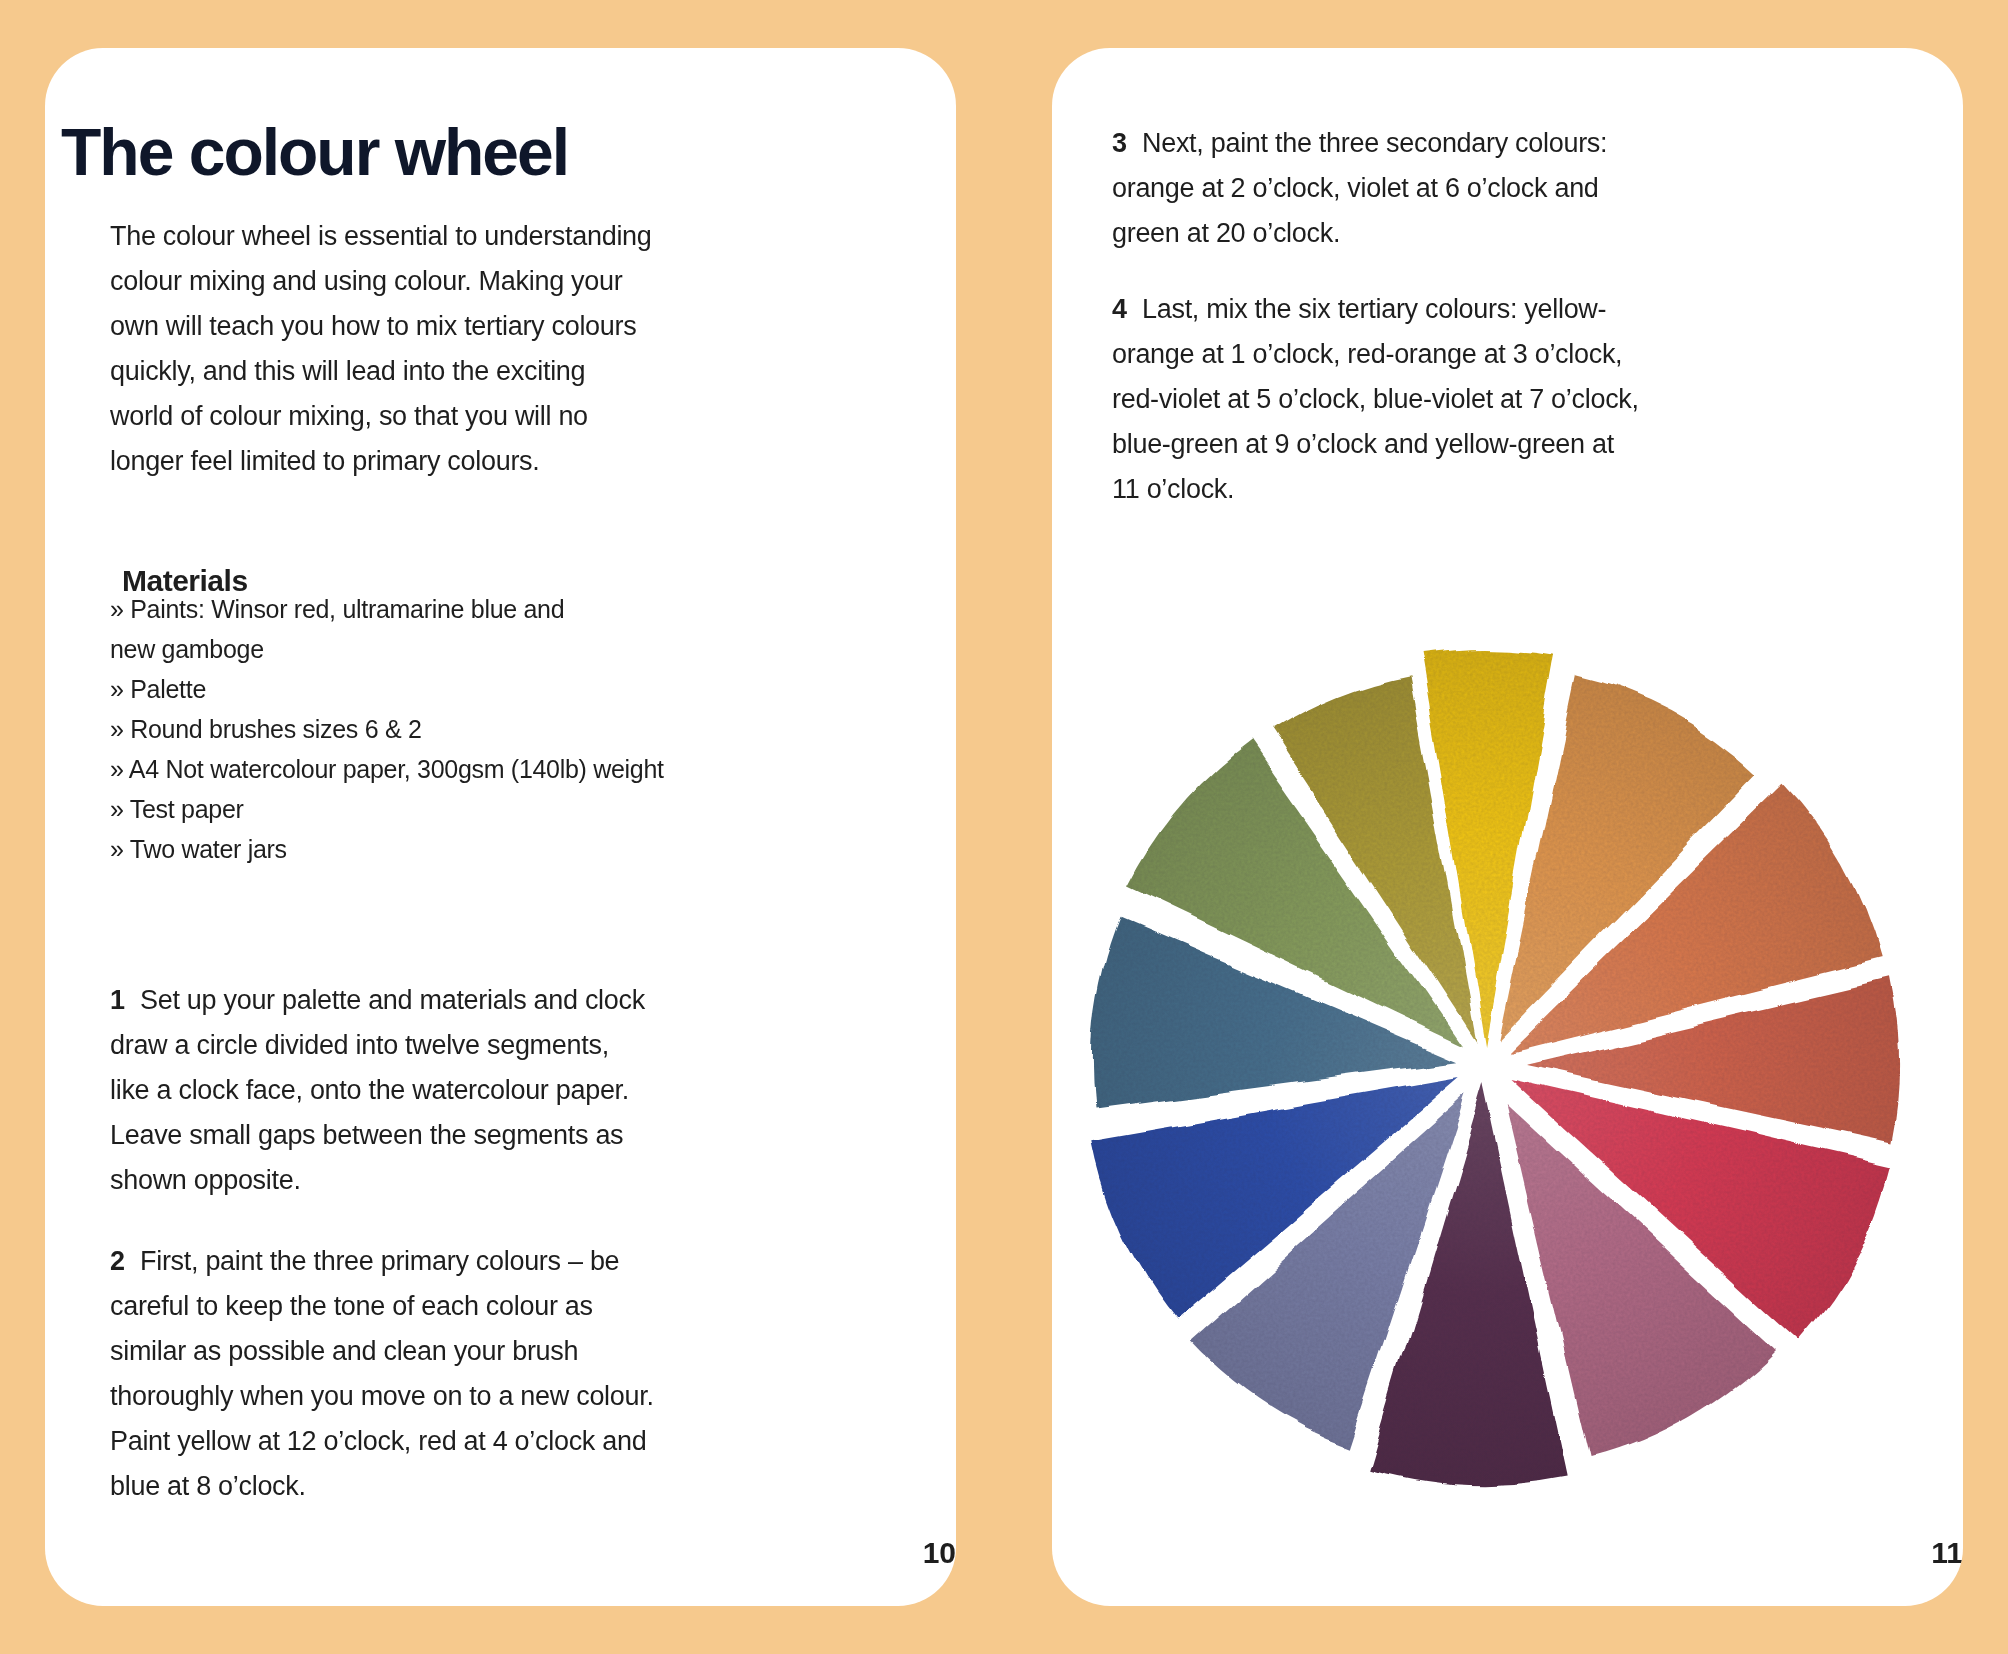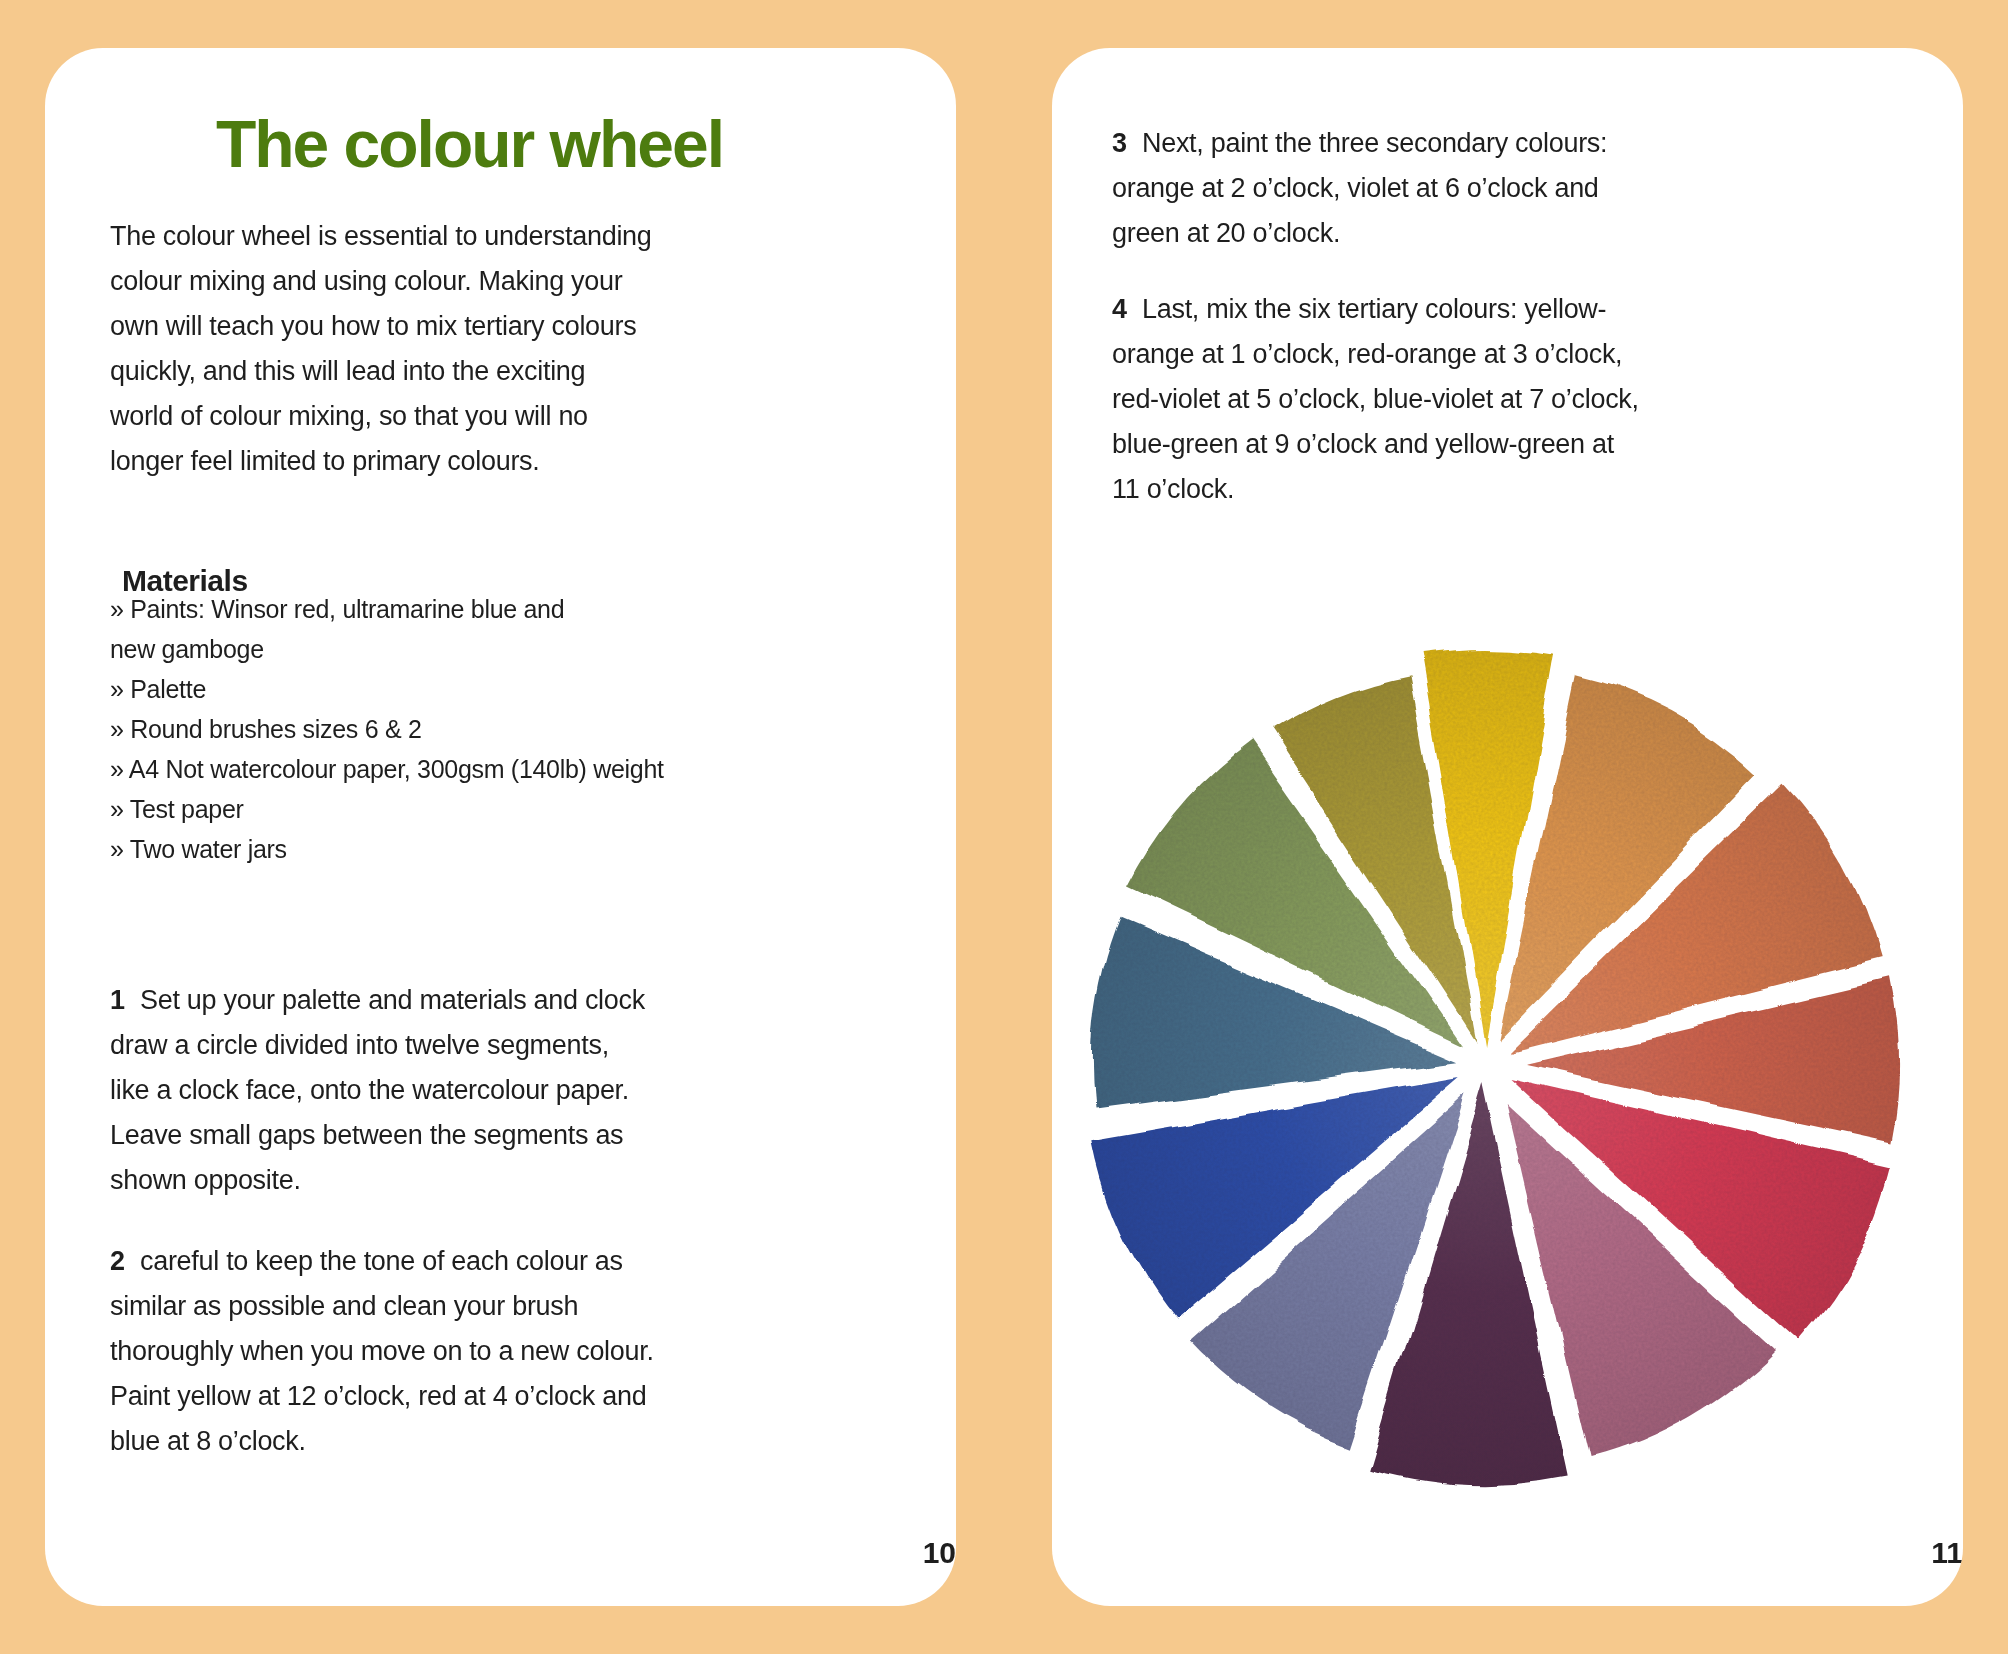--- a/index.html
+++ b/index.html
@@ -12,24 +12,24 @@
     overflow:hidden;
   }
   .page{
     position:absolute;top:48px;width:911px;height:1558px;
     background:#FFFFFF;border-radius:58px;overflow:hidden;
   }
   .page.left{left:45px;}
   .page.right{left:1052px;}
 
   .page-title{
-    position:absolute;top:50px;left:0;width:670px;margin:8px;
-    text-align:right;
+    position:absolute;top:50px;left:0;width:670px;margin:16px;
+    text-align:left;
     font-size:66px;font-weight:700;letter-spacing:-2px;
-    color:#4d7c0f;
+    color:#0f172a;
   }
   .para{position:absolute;}
   .line{
     white-space:pre;
     font-size:27px;line-height:45px;letter-spacing:-0.3px;
   }
   .intro{top:166px;left:65px;}
 
   .materials-heading{
     position:absolute;top:504px;left:65px;margin:12px;
@@ -104,20 +104,21 @@
           <div class="line">like a clock face, onto the watercolour paper.</div>
           <div class="line">Leave small gaps between the segments as</div>
           <div class="line">shown opposite.</div>
         </div>
     </div>
 
     <div class="step step-2">
       <span class="step-num">2</span>
       <div>
 
+      <div class="line">First, paint the three primary colours – be</div>
           <div class="line">careful to keep the tone of each colour as</div>
           <div class="line">similar as possible and clean your brush</div>
           <div class="line">thoroughly when you move on to a new colour.</div>
           <div class="line">Paint yellow at 12 o’clock, red at 4 o’clock and</div>
           <div class="line">blue at 8 o’clock.</div>
         </div>
     </div>
 
     <div class="page-number">10</div>
   </section>

